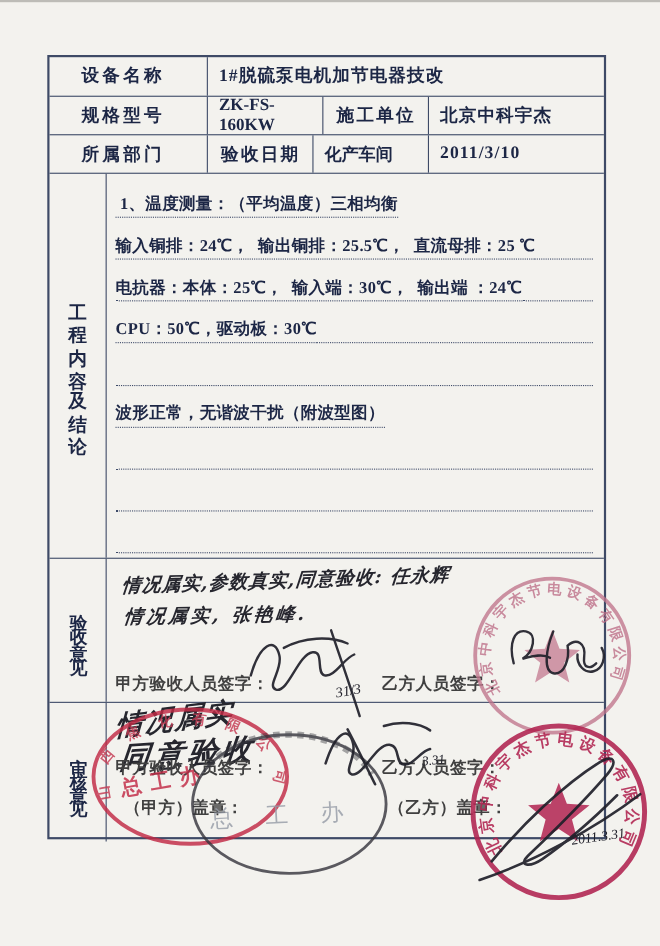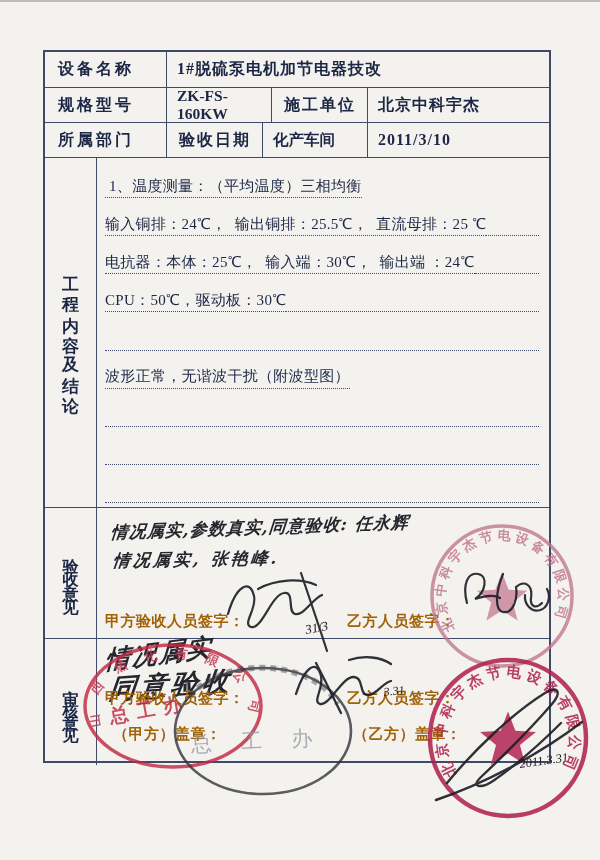--- a/index.html
+++ b/index.html
@@ -10,52 +10,52 @@
   .tbl{position:absolute;left:43px;top:50px;width:508px;height:713px;
        border:2px solid #3e4a66;box-sizing:border-box;}
   .row{position:absolute;left:0;width:100%;display:flex;box-sizing:border-box;
        border-bottom:1.6px solid #3e4a66;}
   .r1{top:0;height:36px}.r2{top:36px;height:35px}.r3{top:71px;height:35px}
   .r4{top:106px;height:350px}.r5{top:456px;height:131px}
   .r6{top:587px;height:126px;border-bottom:none}
 
   .cell{box-sizing:border-box;border-right:1.6px solid #3e4a66;display:flex;align-items:center;}
   .last{border-right:none;}
-  .label-cell{width:122px;padding-left:13px;font-weight:bold;font-size:16px;letter-spacing:3px;}
+  .label-cell{width:144px;padding-left:29px;font-weight:bold;font-size:16px;letter-spacing:3px;}
   .v1{width:105px;padding-left:10px;font-weight:bold;font-size:15.5px;}
   .l2{width:96px;padding-left:12px;font-weight:bold;font-size:16px;letter-spacing:2px;text-align:center;}
   .vfill{flex:1;padding-left:10px;font-weight:bold;font-size:16px;letter-spacing:1px;}
 
   .sec-label{width:52px;border-right:1.6px solid #3e4a66;display:flex;
              align-items:center;justify-content:center;box-sizing:border-box;}
   .vtext{writing-mode:vertical-rl;text-orientation:upright;font-weight:bold;line-height:1;}
   .vt7{font-size:17px;letter-spacing:20px;}
   .vt4a{font-size:16px;letter-spacing:14px;}
   .vt4b{font-size:16px;letter-spacing:13px;}
   .sec-content{flex:1;position:relative;}
 
   .lines{position:absolute;left:0;top:0;right:0;bottom:0;display:flex;
          flex-direction:column;padding:2px 10px 4px 8px;}
-  .cline{flex:1;display:flex;align-items:flex-end;font-weight:normal;font-size:15px;
+  .cline{flex:1;display:flex;align-items:flex-end;font-weight:bold;font-size:15px;
          white-space:pre;letter-spacing:.3px;}
   .cline .lt{border-bottom:1.8px dotted #3d4a68;padding-bottom:2px;line-height:1.15;}
   .cline .lf{flex:1;height:100%;}
   .cline .lf.fill{border-bottom:1.8px dotted #3d4a68;}
 
   .hw{position:absolute;font-family:"DejaVu Serif",serif;font-style:italic;
       font-weight:600;color:#26262e;white-space:nowrap;}
   .hw-a1{left:14px;top:8px;font-size:17px;letter-spacing:1px;transform:rotate(-2deg) skewX(-7deg);}
   .hw-a2{left:16px;top:40px;font-size:17px;letter-spacing:3px;transform:rotate(-1deg) skewX(-7deg);}
   .hw-r1{left:8px;top:-2px;font-size:25px;letter-spacing:2px;font-weight:700;
          transform:rotate(-7deg) skewX(-10deg);}
   .hw-r2{left:12px;top:28px;font-size:27px;letter-spacing:4px;font-weight:700;
          transform:rotate(-4deg) skewX(-10deg);}
 
   .plabel{position:absolute;font-weight:bold;font-size:15px;letter-spacing:.5px;
-          color:#a16207;white-space:nowrap;text-align:center;}
+          color:#404040;white-space:nowrap;text-align:center;}
   .pa-sign-a{left:8px;top:104px;}
   .pb-sign-a{left:250px;top:104px;}
   .pa-sign-r{left:8px;top:50px;}
   .pb-sign-r{left:250px;top:50px;}
   .pa-seal-r{left:16px;top:86px;}
   .pb-seal-r{left:256px;top:86px;}
 
   .overlay{position:absolute;left:0;top:0;width:600px;height:860px;pointer-events:none;}
   .overlay text{font-family:"Liberation Serif",serif;}
 </style>

